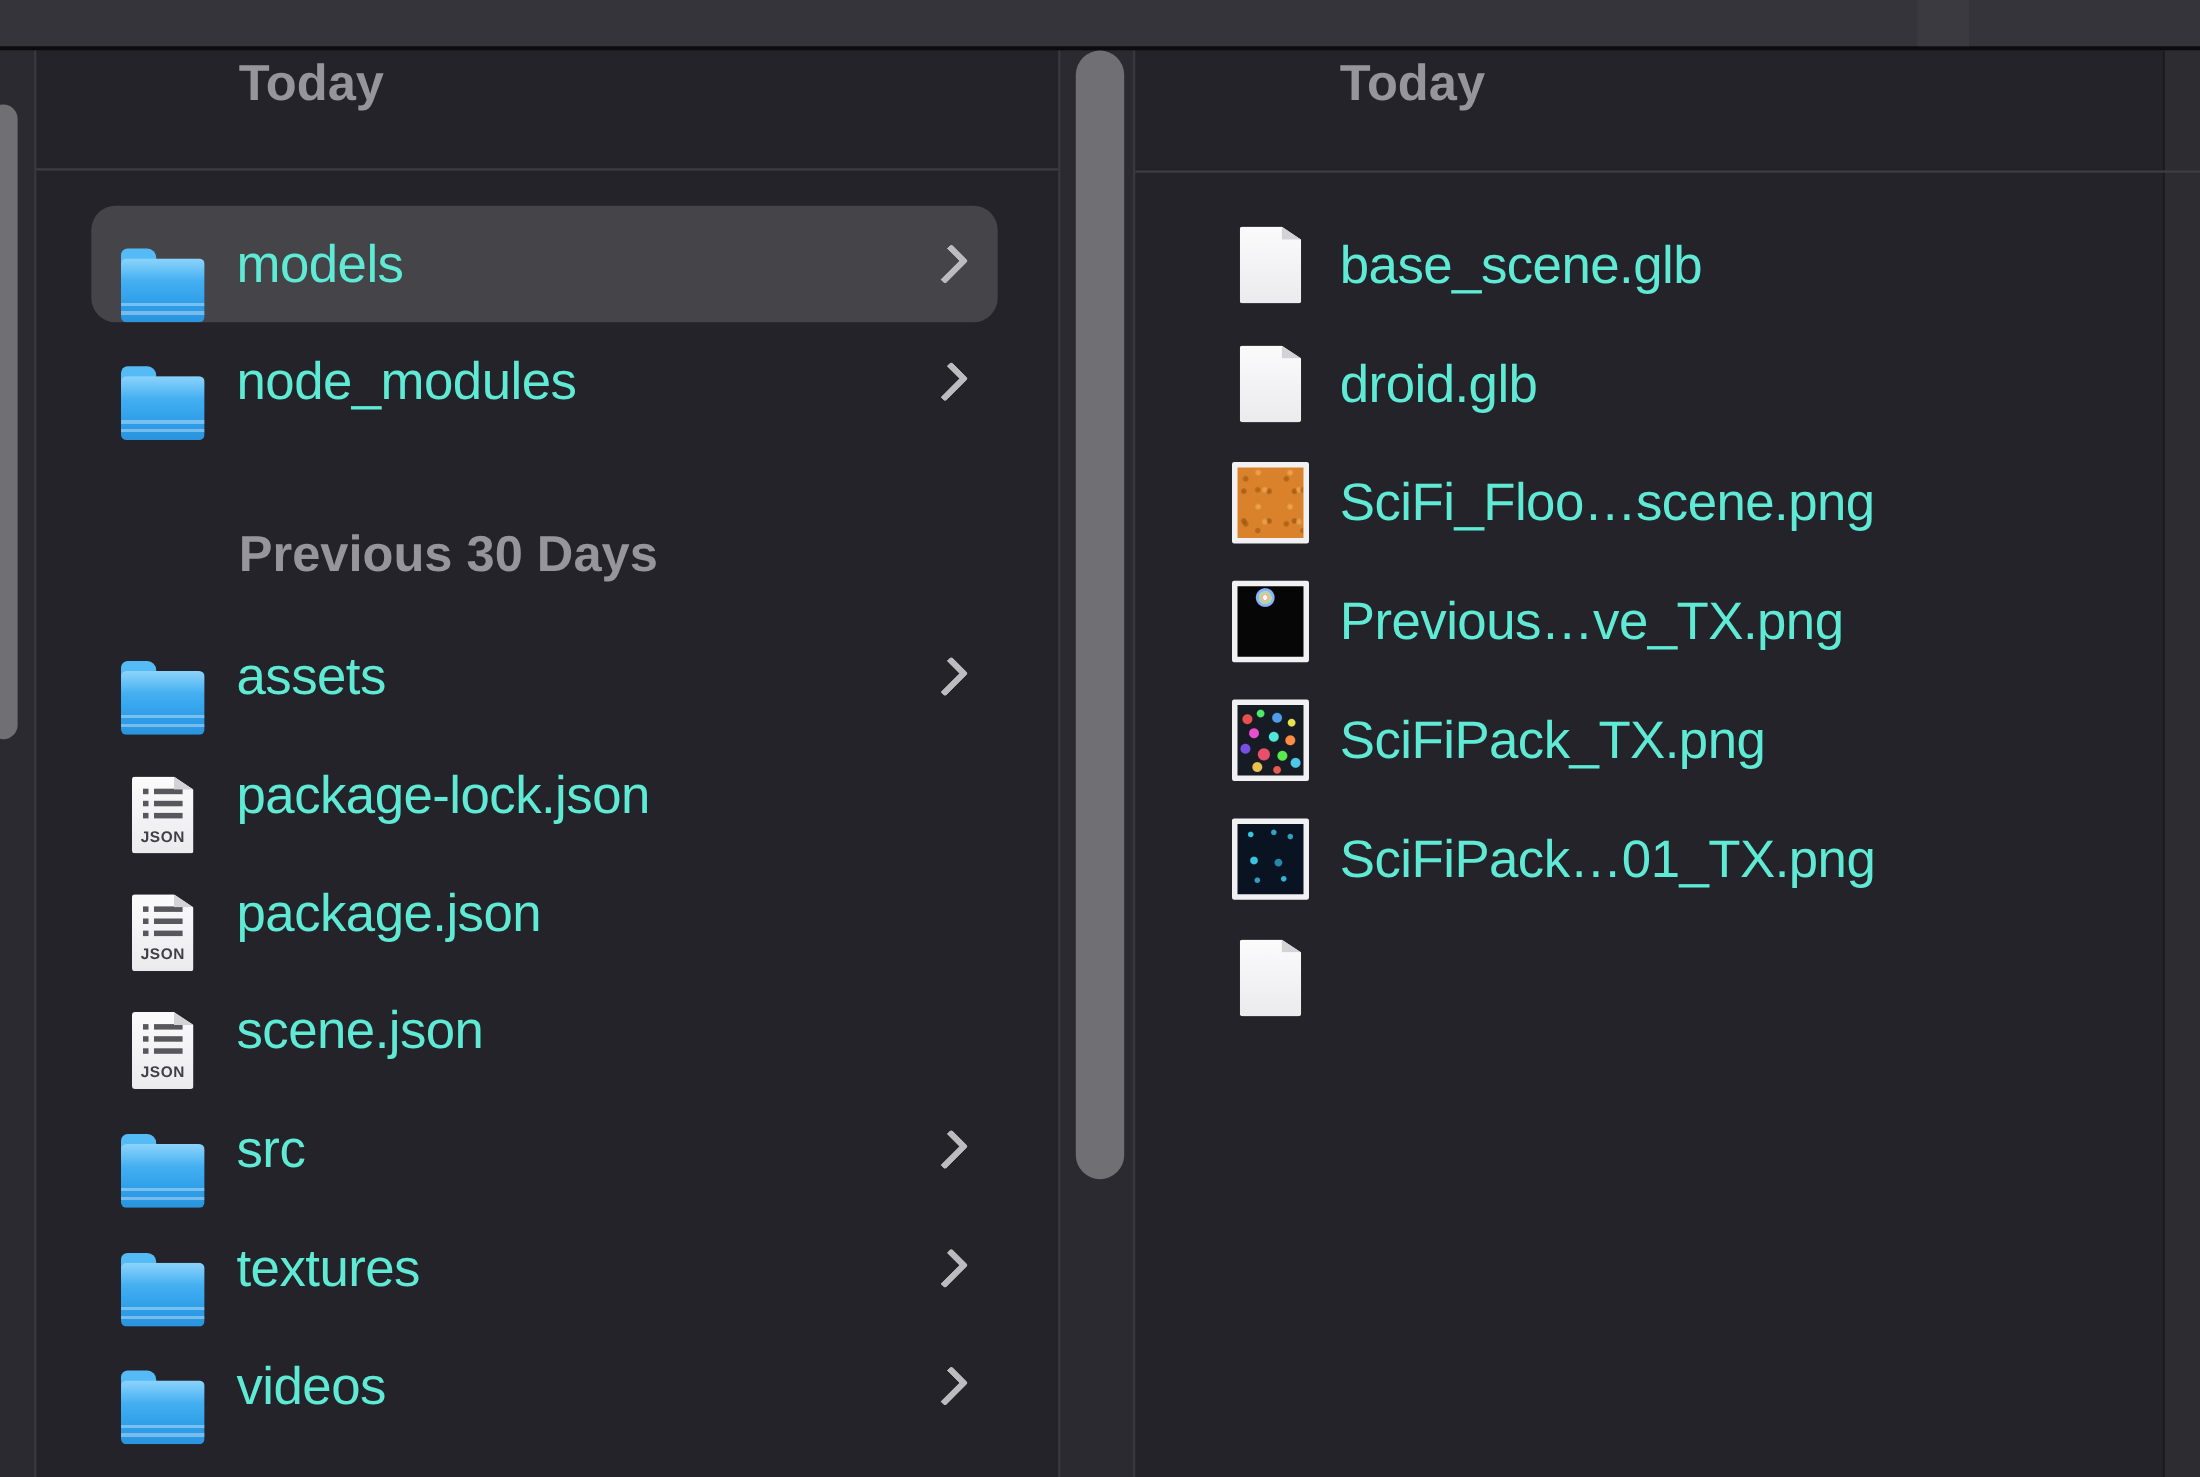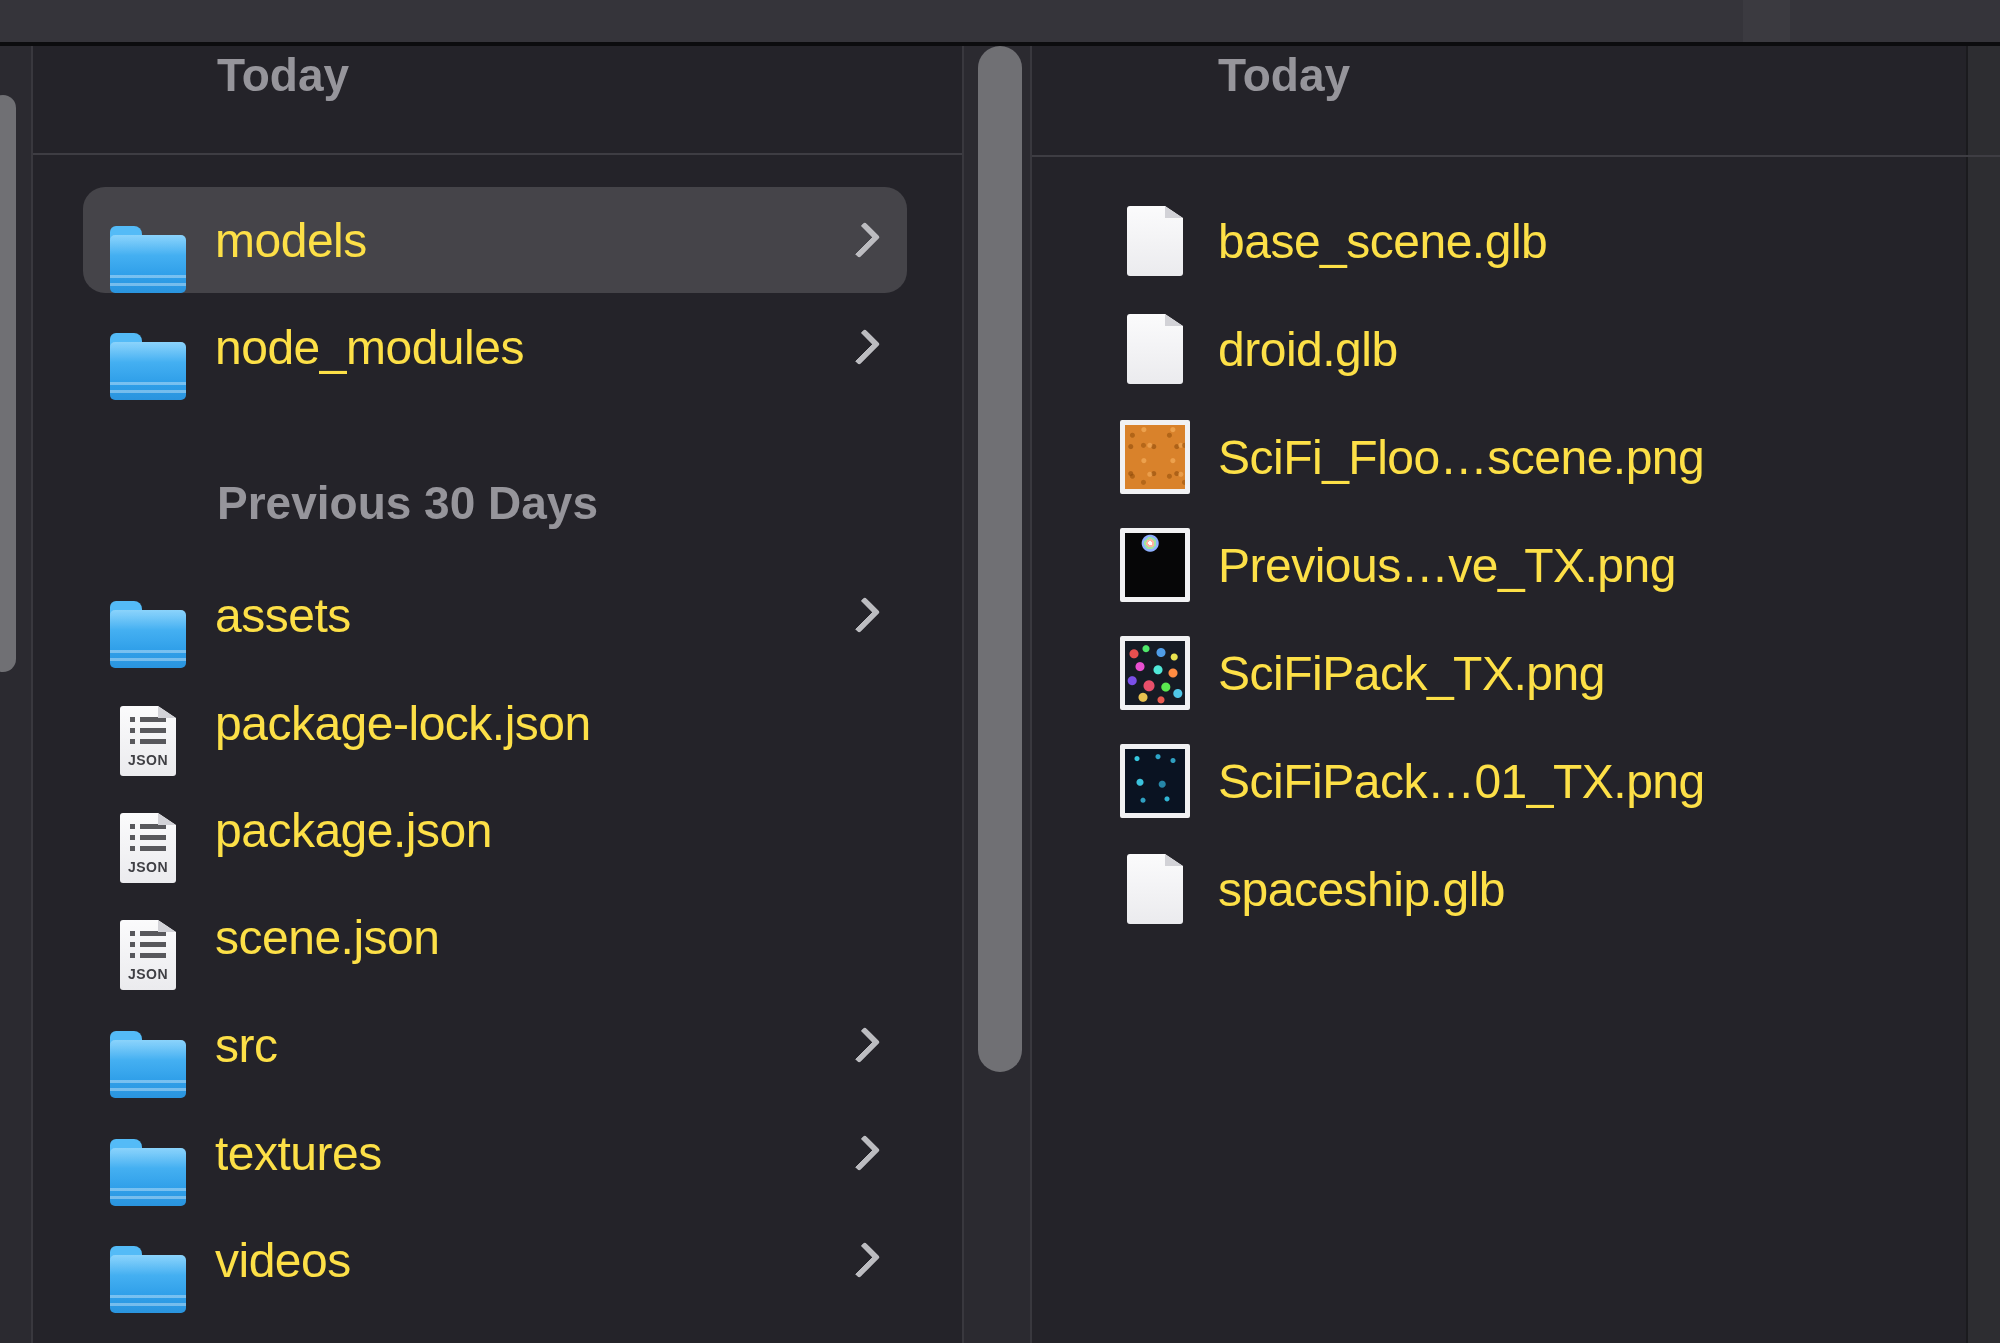--- a/index.html
+++ b/index.html
@@ -59,21 +59,21 @@
 
   .iwrap{
     position:absolute; top:0; bottom:0; display:flex;
     align-items:center; justify-content:center;
   }
   .pane-left .iwrap{ left:27px; width:76px;align-items:flex-end; }
   .pane-right .iwrap{ left:88px; width:70px; }
 
   .rlabel{
     position:absolute; top:0; bottom:0; display:flex; align-items:center;
-    font-size:48px; color:#fde047; white-space:nowrap; letter-spacing:-0.5px;
+    font-size:48px; color:#5eead4; white-space:nowrap; letter-spacing:-0.5px;
   }
   .pane-left .rlabel{ left:132px; }
   .pane-right .rlabel{ left:186px; }
 
   .chev-wrap{ position:absolute; right:26px; top:50%; transform:translateY(-50%);
     width:30px; height:40px; display:flex; align-items:center; justify-content:center; }
   .chev{
     width:24px; height:24px; border-top:6px solid #bcbcc0; border-right:6px solid #bcbcc0;
     border-radius:3px; transform:rotate(45deg); margin-right:8px;
   }
@@ -324,18 +324,17 @@
       <span class="iwrap">
           <span class="thumb-img thumb-navy"></span>
         </span>
       <span class="rlabel">SciFiPack…01_TX.png</span>
     </div>
 
     <div class="row" style="top:789px">
       <span class="iwrap">
           <span class="icon-doc"></span>
         </span>
-      <span class="rlabel">spaceship.glb</span>
     </div>
 
   </div>
 
 </div>
 
 </body></html>

